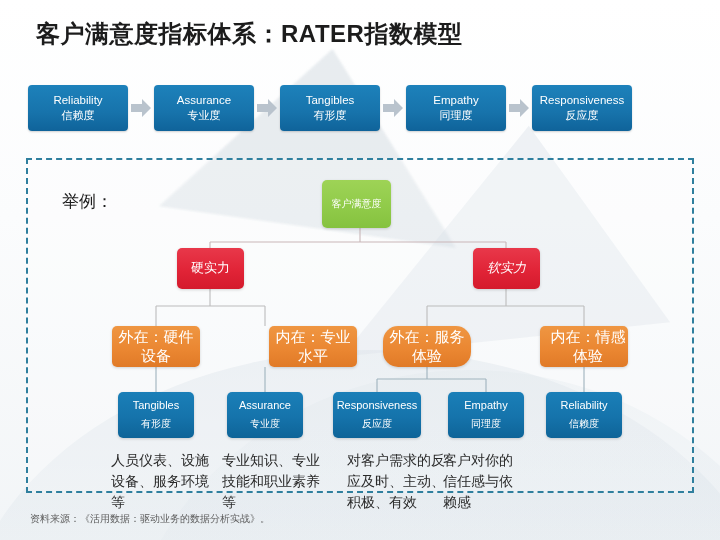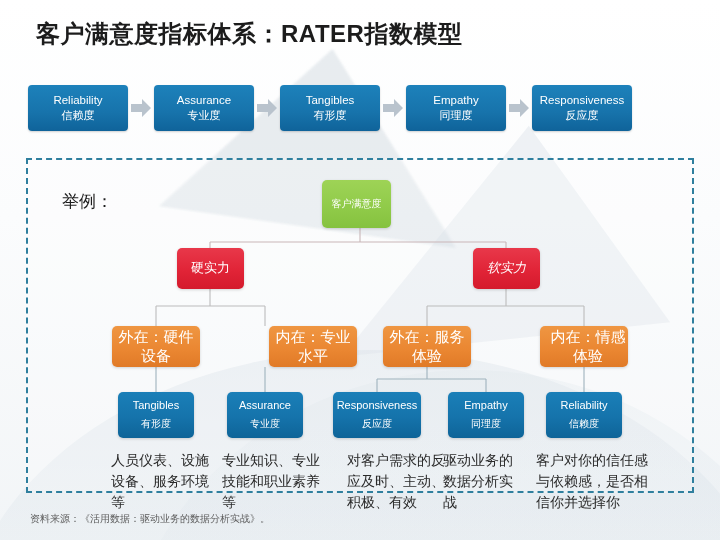--- a/index.html
+++ b/index.html
@@ -238,21 +238,21 @@
   <div class="node n-red" style="left:473px; top:248px; width:67px; height:41px;font-style:italic;">
     <span>软实力</span>
   </div>
 
   <div class="node n-orange" style="left:112px; top:326px; width:88px; height:41px;">
     <span>外在：硬件设备</span>
   </div>
   <div class="node n-orange" style="left:221px; top:326px; width:88px; height:41px;margin-left:48px;">
     <span>内在：专业水平</span>
   </div>
-  <div class="node n-orange" style="left:383px; top:326px; width:88px; height:41px;">
+  <div class="node n-orange" style="left:383px; top:326px; width:88px; height:41px;border-radius:15px;">
     <span>外在：服务体验</span>
   </div>
   <div class="node n-orange" style="left:540px; top:326px; width:88px; height:41px;padding-left:8px;">
     <span>内在：情感体验</span>
   </div>
 
   <div class="node n-blue" style="left:118px; top:392px; width:76px; height:46px;">
     <span class="lf-en">Tangibles</span>
     <span class="lf-cn">有形度</span>
   </div>
@@ -269,17 +269,16 @@
     <span class="lf-cn">同理度</span>
   </div>
   <div class="node n-blue" style="left:546px; top:392px; width:76px; height:46px;">
     <span class="lf-en">Reliability</span>
     <span class="lf-cn">信赖度</span>
   </div>
 
   <div class="desc" style="left:111px; top:450px; width:100px;">人员仪表、设施设备、服务环境等</div>
   <div class="desc" style="left:222px; top:450px; width:100px;">专业知识、专业技能和职业素养等</div>
   <div class="desc" style="left:327px; top:450px; width:106px;margin-left:20px;">对客户需求的反应及时、主动、积极、有效</div>
-  <div class="desc" style="left:443px; top:450px; width:82px;">驱动业务的数据分析实战</div>
-  <div class="desc" style="left:536px; top:450px; width:122px;">客户对你的信任感与依赖感，是否相信你并选择你</div>
+  <div class="desc" style="left:443px; top:450px; width:82px;">客户对你的信任感与依赖感</div>
 </div>
 
 <div class="footer">资料来源：《活用数据：驱动业务的数据分析实战》。</div>
 
 </body></html>

